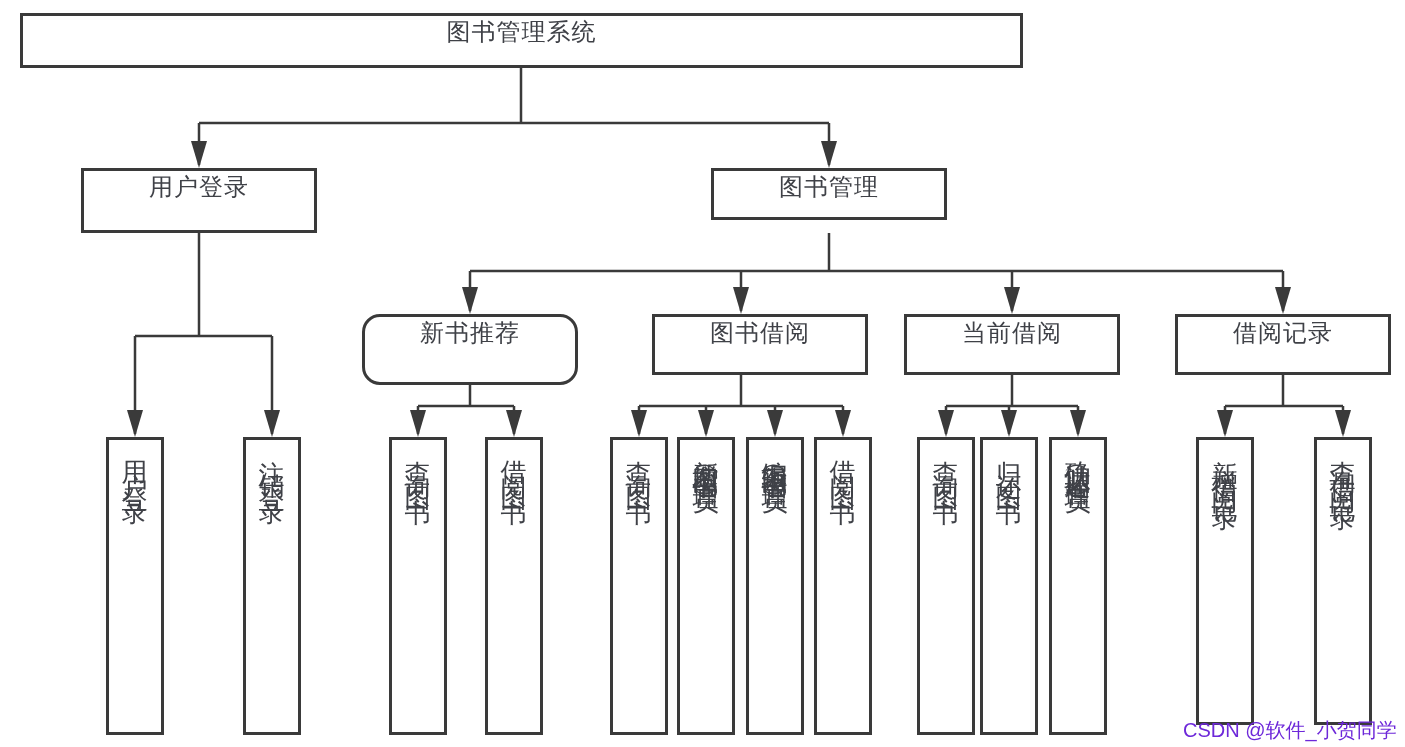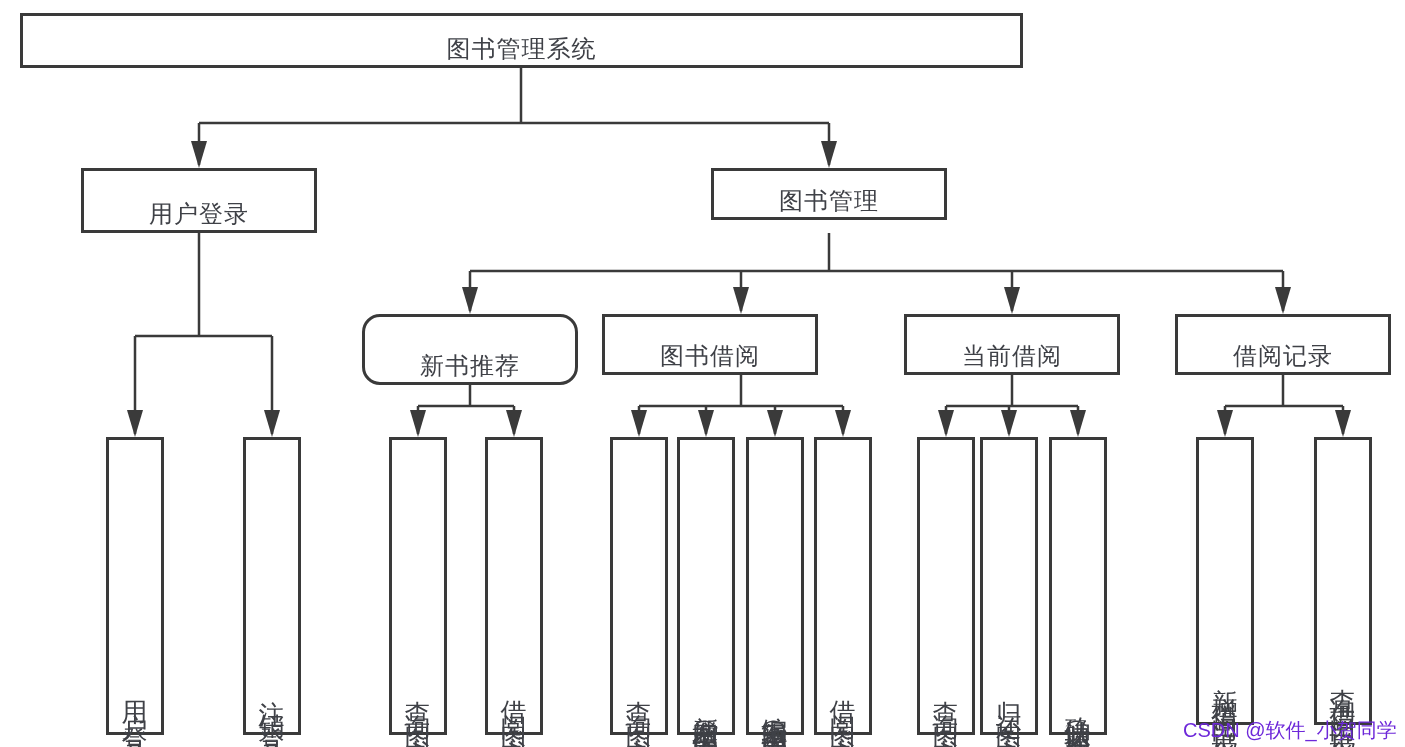--- a/index.html
+++ b/index.html
@@ -19,21 +19,21 @@
     position: absolute;
     left: 0; top: 0;
     width: 1405px; height: 747px;
   }
   .node {
     position: absolute;
     box-sizing: border-box;
     border: 3px solid #3a3a3a;
     background: #ffffff;
     display: flex;
-    align-items: flex-end;
+    align-items: flex-start;
     justify-content: center;
     color: #3f4147;
   }
   .node .lbl { white-space: nowrap; }
   .root .lbl  { font-size: 24px; letter-spacing: 1px; }
   .lv2 .lbl   { font-size: 24px; letter-spacing: 1px; }
   .lv3 .lbl   { font-size: 24px; letter-spacing: 1px; }
   .leaf .lbl {
     writing-mode: vertical-rl;
     text-orientation: mixed;
@@ -50,21 +50,21 @@
     font-size: 20px;
     color: #6d28d9;
     white-space: nowrap;
   }
 
   
   #n-root { left: 20px;  top: 13px;  width: 1003px; height: 55px; }
   #n-l2a  { left: 81px;  top: 168px; width: 236px;  height: 65px; }
   #n-l2b  { left: 711px; top: 168px; width: 236px;  height: 52px; }
   #n-l3a  { left: 362px; top: 314px; width: 216px;  height: 71px; border-radius: 18px; }
-  #n-l3b  { left: 602px; top: 314px; width: 216px;  height: 61px; }
+  #n-l3b  { left: 652px; top: 314px; width: 216px;  height: 61px; }
   #n-l3c  { left: 904px; top: 314px; width: 216px;  height: 61px; }
   #n-l3d  { left: 1175px;top: 314px; width: 216px;  height: 61px; }
   #n-f01  { left: 106px; top: 437px; width: 58px; height: 298px; }
   #n-f02  { left: 243px; top: 437px; width: 58px; height: 298px; }
   #n-f03  { left: 389px; top: 437px; width: 58px; height: 298px; }
   #n-f04  { left: 485px; top: 437px; width: 58px; height: 298px; }
   #n-f05  { left: 610px; top: 437px; width: 58px; height: 298px; }
   #n-f06  { left: 677px; top: 437px; width: 58px; height: 298px; }
   #n-f07  { left: 746px; top: 437px; width: 58px; height: 298px; }
   #n-f08  { left: 814px; top: 437px; width: 58px; height: 298px; }

